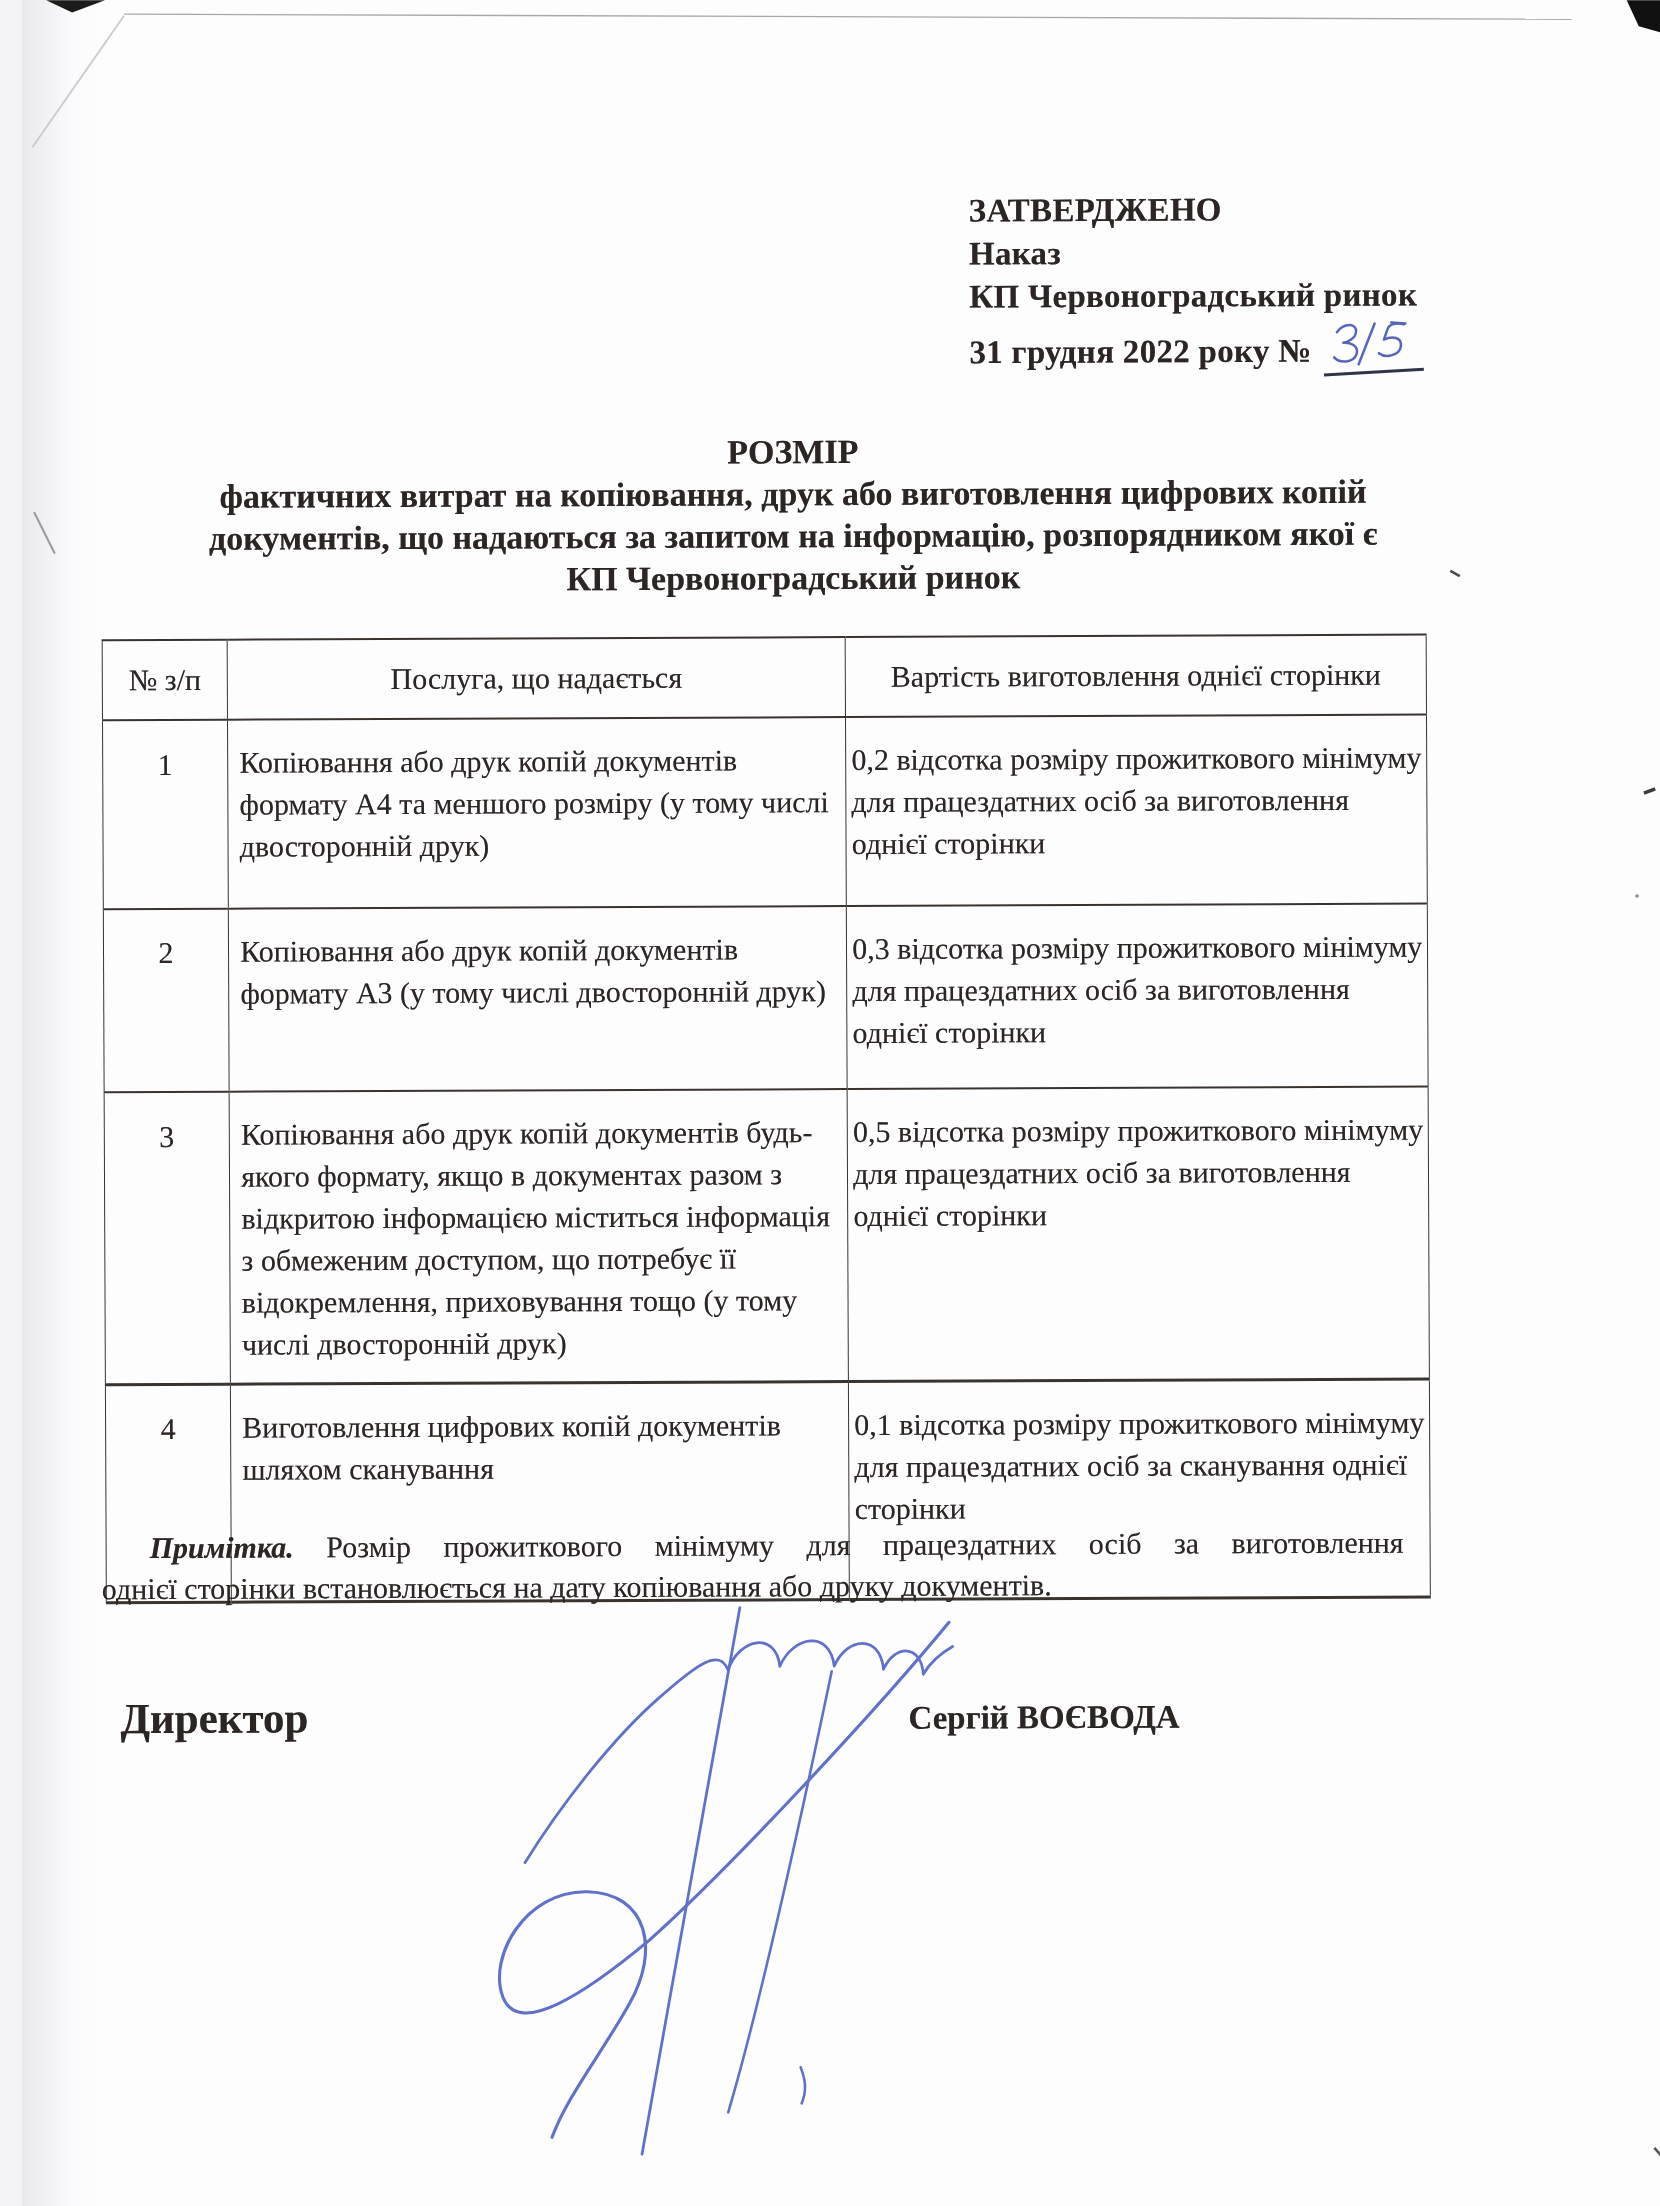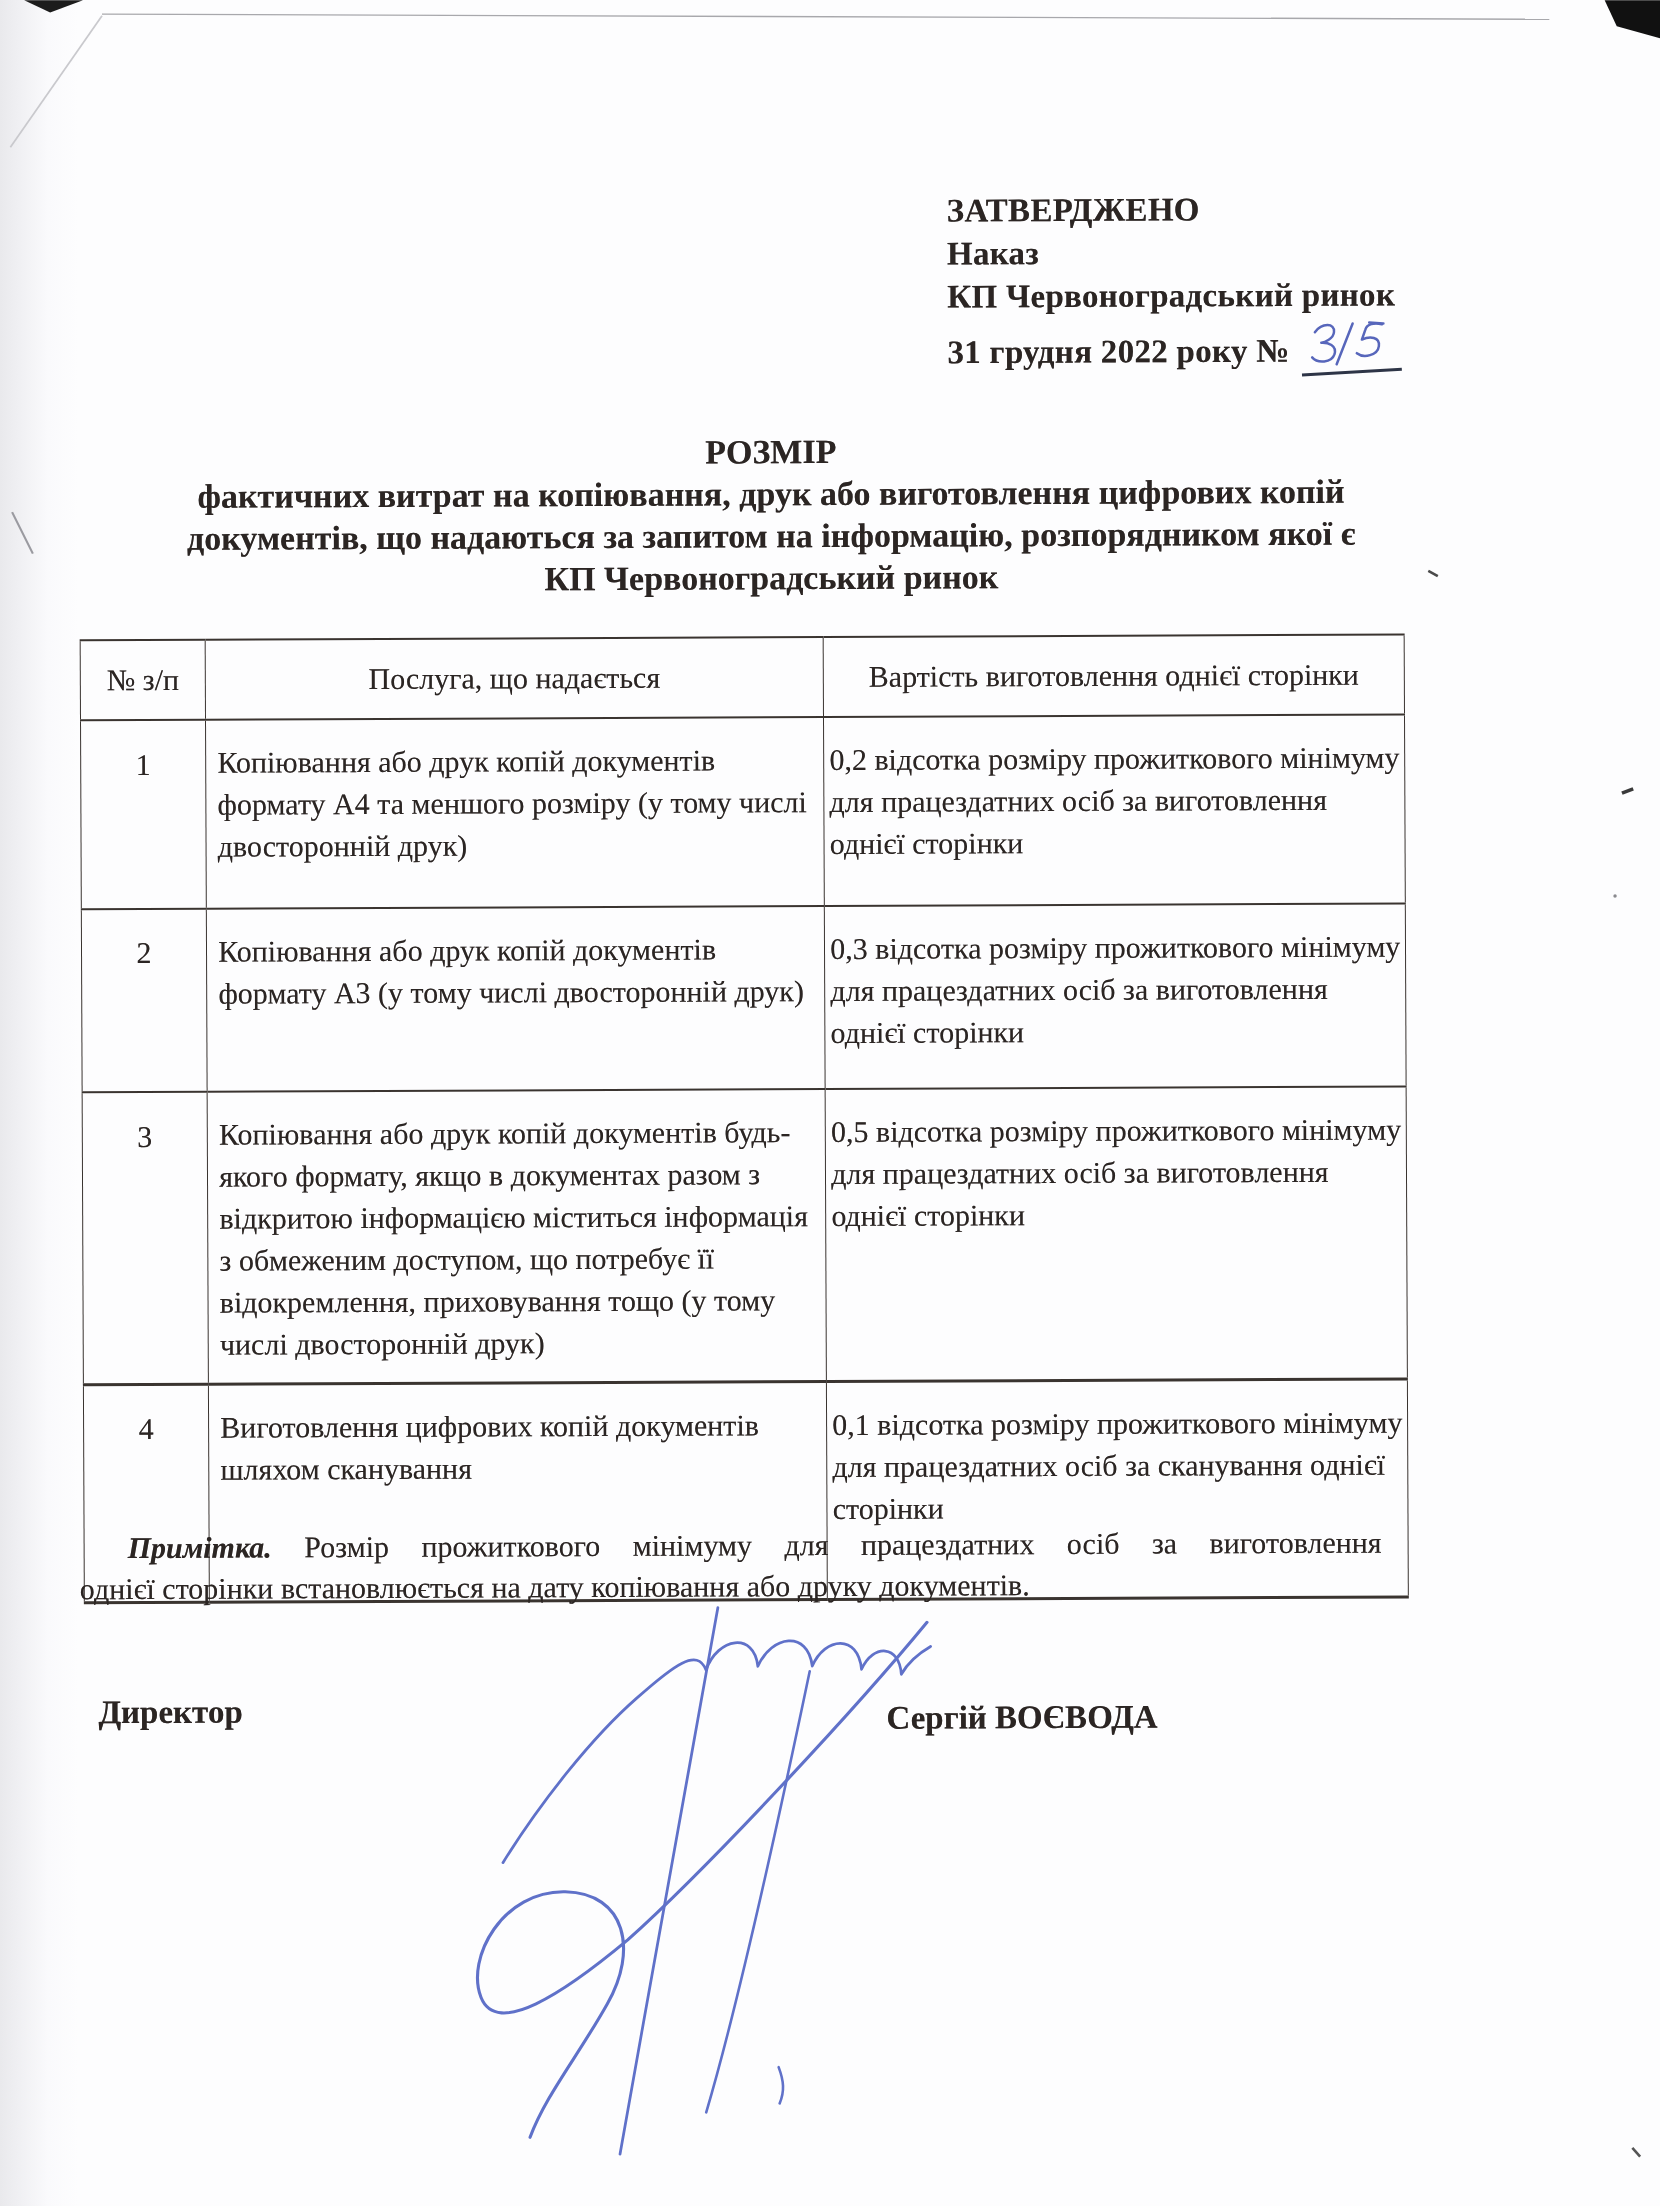--- a/index.html
+++ b/index.html
@@ -7,20 +7,21 @@
     width:1660px;height:2207px;
     background:#f4f4f6;
     font-family:"Liberation Serif", serif;
     color:#2b2523;
     overflow:hidden;
     position:relative;
   }
   .page{
     position:absolute;inset:0;
     background:linear-gradient(90deg,#e9e9ec 0px,#f1f1f4 22.5px,#fafafc 48px,#fdfdfe 78px,#fdfdfe 100%);
+    margin-left:22px;
   }
   .content{
     position:absolute;inset:0;
     transform:rotate(-0.25deg);
     transform-origin:830px 259px;
     text-shadow:0 0 0.5px rgba(43,37,35,.5);
   }
   
   .approval{
     position:absolute;left:947px;top:190px;
@@ -73,21 +74,21 @@
   
   .note{
     position:absolute;left:74px;top:1524px;width:1302px;
     font-size:30px;line-height:41px;
   }
   .note .l1{text-align:justify;text-align-last:justify;text-indent:48px;}
   .note .label{font-weight:bold;font-style:italic;}
   
   .director{
     position:absolute;left:92px;top:1691px;
-    font-size:33px;font-weight:bold;white-space:nowrap;
+    font-size:43px;font-weight:bold;white-space:nowrap;
   }
   .signee{
     position:absolute;left:880px;top:1700px;
     font-size:33px;font-weight:bold;white-space:nowrap;
   }
   .signature-svg{position:absolute;left:413px;top:1593px;}
   .artifacts{position:absolute;left:0;top:0;pointer-events:none;}
 </style>
 </head>
 <body>

